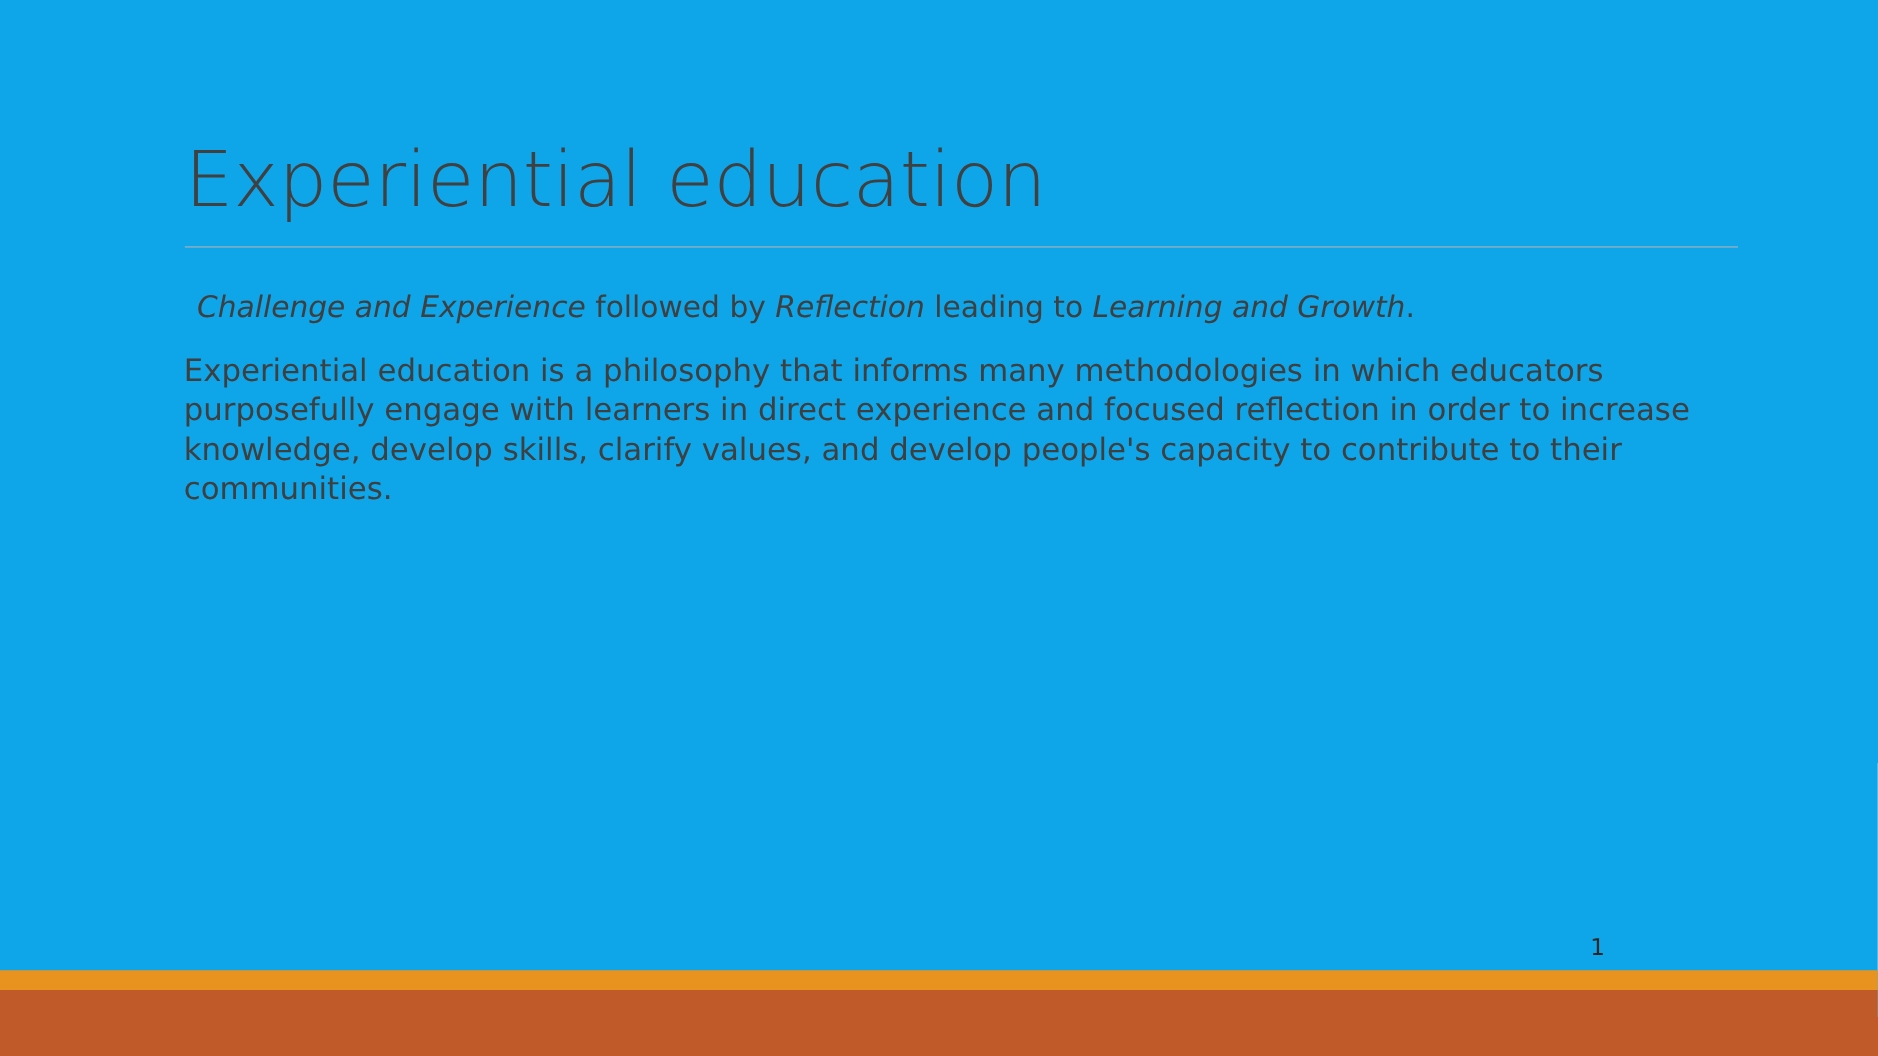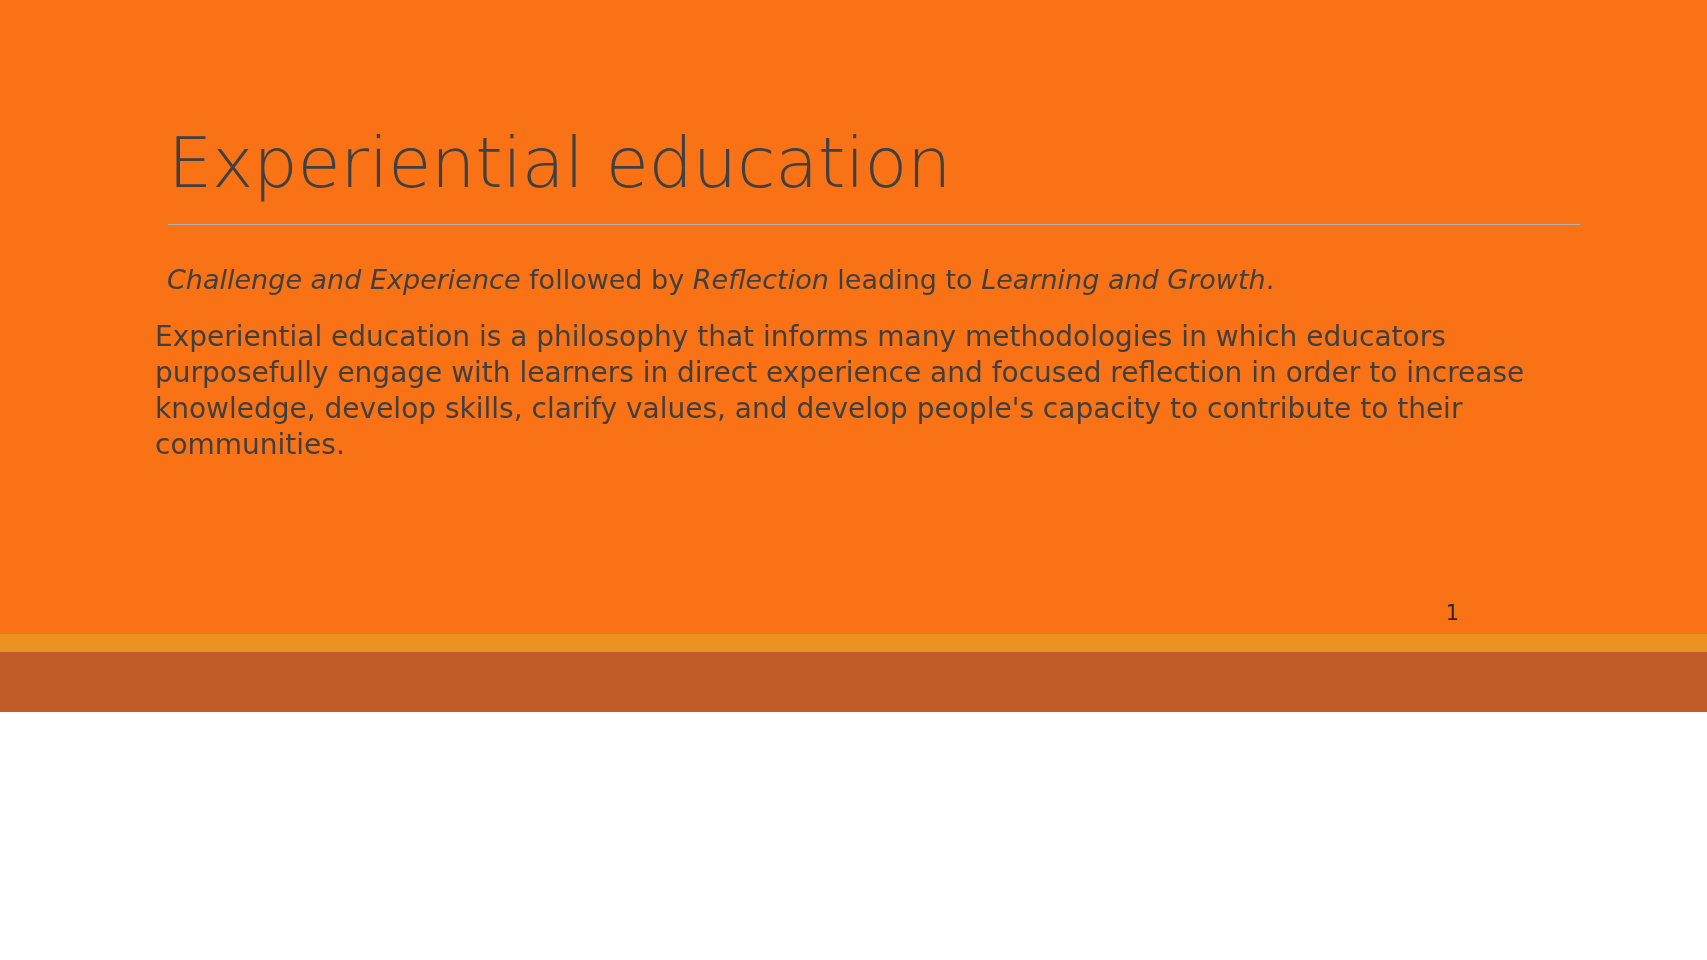--- a/index.html
+++ b/index.html
@@ -10,22 +10,22 @@
   body {
     width: 1707px;
     height: 960px;
     font-family: "DejaVu Sans", sans-serif;
     overflow: hidden;
   }
 
   .slide {
     position: relative;
     width: 1707px;
-    height: 712px;
-    background: #f97316;
+    height: 960px;
+    background: #0ea5e9;
     box-sizing: border-box;
     padding-left: 40px;
   }
 
   
   .title-block {
     position: absolute;
     left: 168px;
     top: 128px;
     width: 1430px;
@@ -52,21 +52,21 @@
   .body-block {
     position: absolute;
     left: 155px;
     top: 262px;
     width: 1440px;
   }
   .para {
     font-family: "DejaVu Sans", sans-serif;
     font-weight: 400;
     color: #3f3f3f;
-    margin: 0 0 18px 0;
+    margin: 0 0 18px 12px;
   }
   .para-lead {
     font-size: 27px;
     line-height: 1.30;
     padding-left: 12px;
     margin-bottom: 22px;
   }
   .para-lead em {
     font-style: italic;
   }

